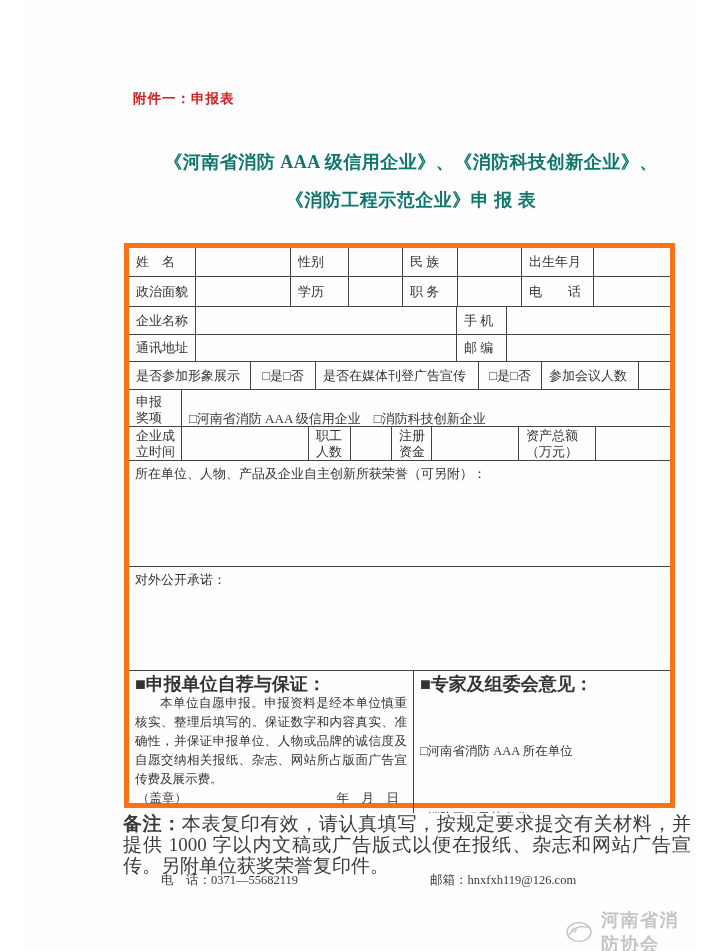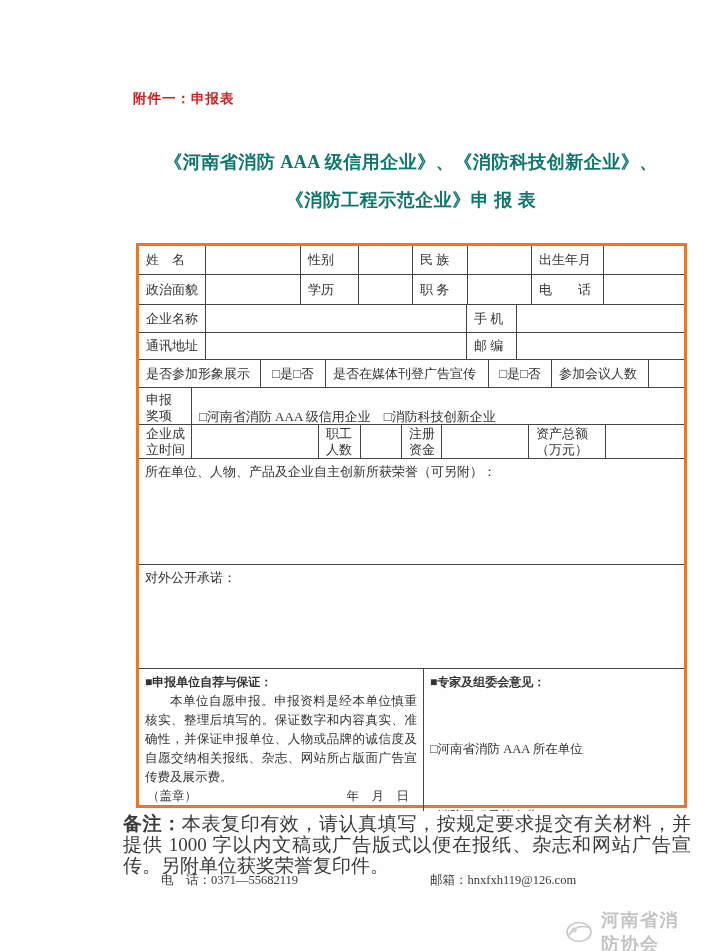--- a/index.html
+++ b/index.html
@@ -18,23 +18,23 @@
     color: #cc2222; font-weight: bold; font-size: 13.5px;
     letter-spacing: 1px;
   }
   .title {
     position: absolute; left: 85px; top: 143px; width: 600px;
     text-align: center; font-weight: bold;
     font-size: 18px; line-height: 38px; letter-spacing: 0.5px;
     color: #0f766e;
   }
   .ftable {
-    position: absolute; left: 110px; top: 243px;
+    position: absolute; left: 98px; top: 243px;
     width: 551px; height: 565px;
-    border: 3px solid #f97316;
+    border: 5px solid #f97316;
     display: flex; flex-direction: column;
   }
   .tr { display: flex; border-bottom: 1px solid #444444; flex: 0 0 auto; }
   .tr:last-child { border-bottom: none; }
   .td {
     border-right: 1px solid #444444;
     display: flex; align-items: center;
     padding: 1px 4px 1px 7px;
     font-size: 13px; line-height: 16px;
     white-space: pre-line;
@@ -44,21 +44,21 @@
   .td.center { justify-content: center; padding: 1px 2px; }
   .td.top { align-items: flex-start; padding-top: 4px; }
   .td.fill { flex: 1 1 auto; }
   .opt { line-height: 17px; }
   .bigcell { flex: 1 1 auto; border-right: none; align-items: flex-start; padding: 5px 6px; }
   .col {
     display: flex; flex-direction: column;
     padding: 4px 6px 6px 6px;
     font-size: 12.5px; line-height: 19px;
   }
-  .col .head { font-weight: bold; font-size: 12px; }
+  .col .head { font-weight: bold; font-size: 18px; }
   .col .body { text-indent: 2em; text-align: justify; }
   .col .spacer { flex: 1 1 auto; }
   .col .sealrow { display: flex; justify-content: space-between; padding: 0 8px 0 2px; }
   .note {
     position: absolute; left: 97px; top: 813px; width: 568px;
     font-size: 19px; line-height: 21px; text-align: justify;
     color: #3a3a3a;
   }
   .note .prefix { font-weight: bold; }
   .contact { position: absolute; top: 872px; left: 0; width: 724px; font-size: 12.5px; color: #3a3a3a; }

